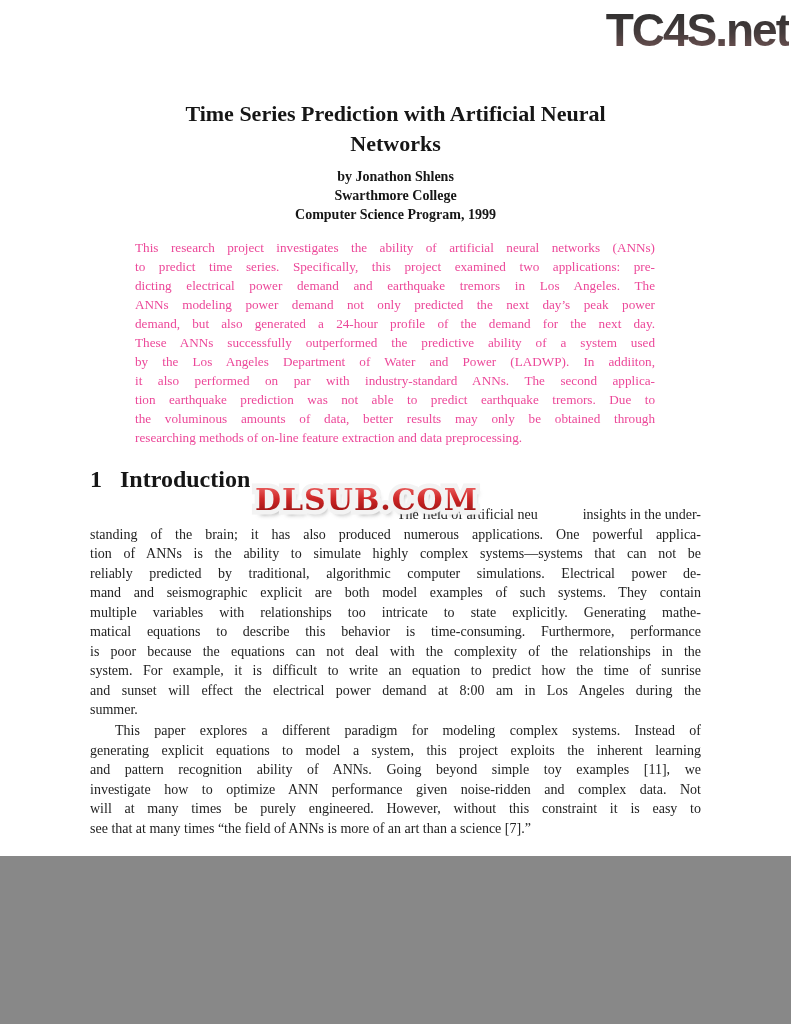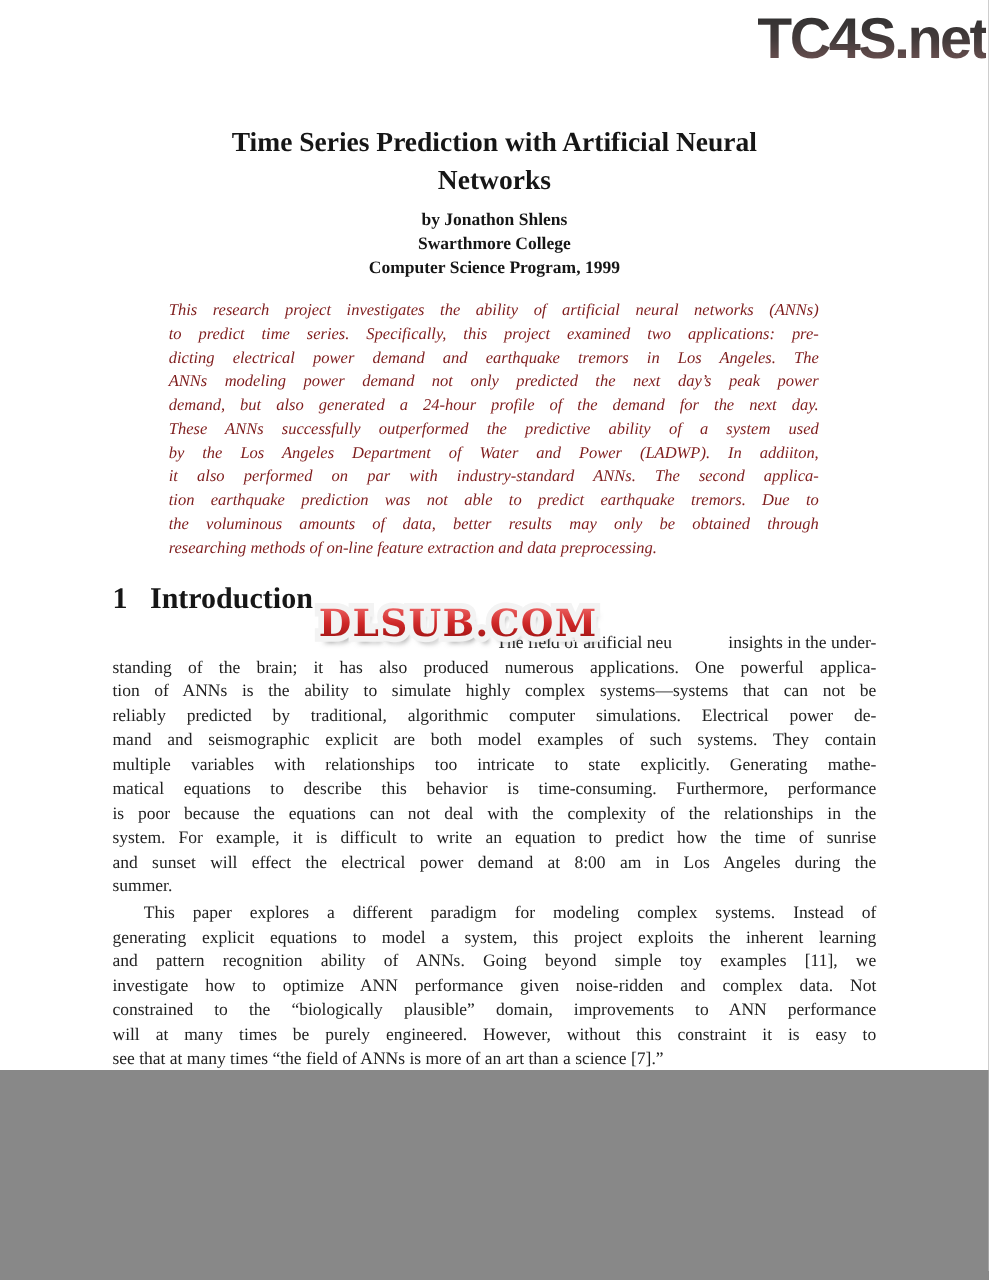--- a/index.html
+++ b/index.html
@@ -65,22 +65,22 @@
     color:#161616;
   }
   .authors {
     position:absolute; top:167px; left:0; right:0;
     text-align:center;
     font-weight:bold; font-size:14px; line-height:19px;
     color:#161616;
   }
   .abstract {
     position:absolute; top:238px; left:135px; width:520px;
-    font-style:italic; font-size:13.2px; line-height:19px;
-    color:#7f1d1d;
+    font-size:13.2px; line-height:19px;
+    color:#ec4899;
   }
   .heading {
     position:absolute; top:466px; left:90px; right:90px;
     font-weight:bold; font-size:24px; color:#161616;
   }
   .heading .sec-num { margin-right:18px; }
 
   .para {
     position:absolute; left:90px; width:611px;
     font-size:14px; line-height:19.5px; color:#222;
@@ -158,21 +158,20 @@
   <div class="wm wm-dlsub">
     <span class="wm-outline">DLSUB.COM</span>
     <span class="wm-fill">DLSUB.COM</span>
   </div>
 
   <div class="para para-2">
       <div class="tline">This paper explores a different paradigm for modeling complex systems.  Instead of</div>
       <div class="tline">generating explicit equations to model a system, this project exploits the inherent learning</div>
       <div class="tline">and pattern recognition ability of ANNs.  Going beyond simple toy examples [11], we</div>
       <div class="tline">investigate how to optimize ANN performance given noise-ridden and complex data. Not</div>
-      <div class="tline">constrained to the “biologically plausible” domain, improvements to ANN performance</div>
       <div class="tline">will at many times be purely engineered.  However, without this constraint it is easy to</div>
       <div class="tline">see that at many times “the field of ANNs is more of an art than a science [7].”</div>
     </div>
 
   <div class="page-num">1</div>
 
   <div class="wm wm-traders">
     <span class="wm-outline">TradersXtreme.com</span>
     <span class="wm-fill">TradersXtreme.com</span>
   </div>

